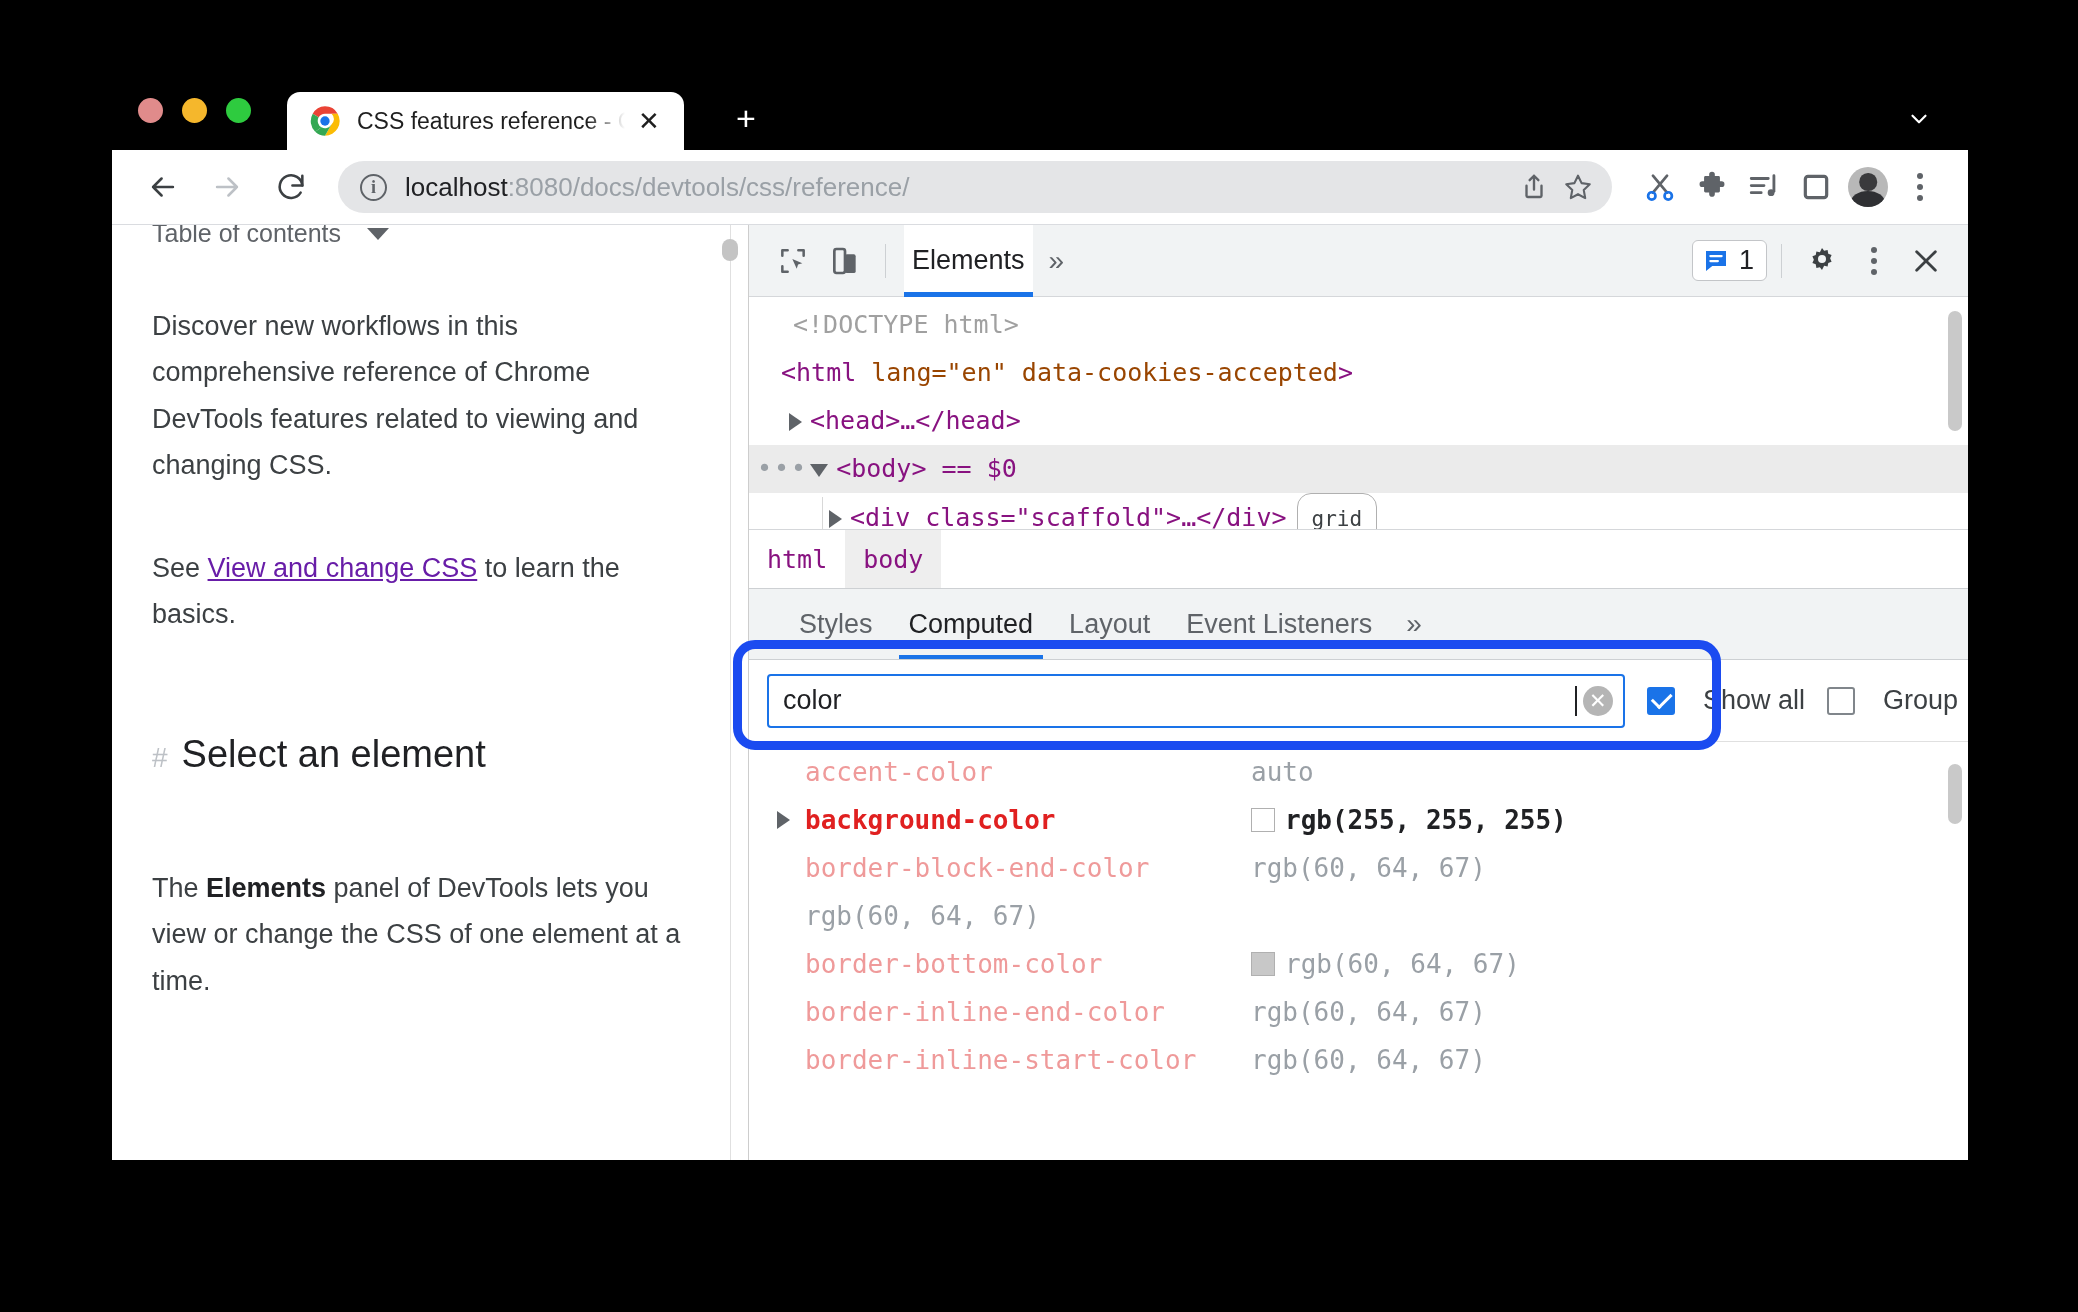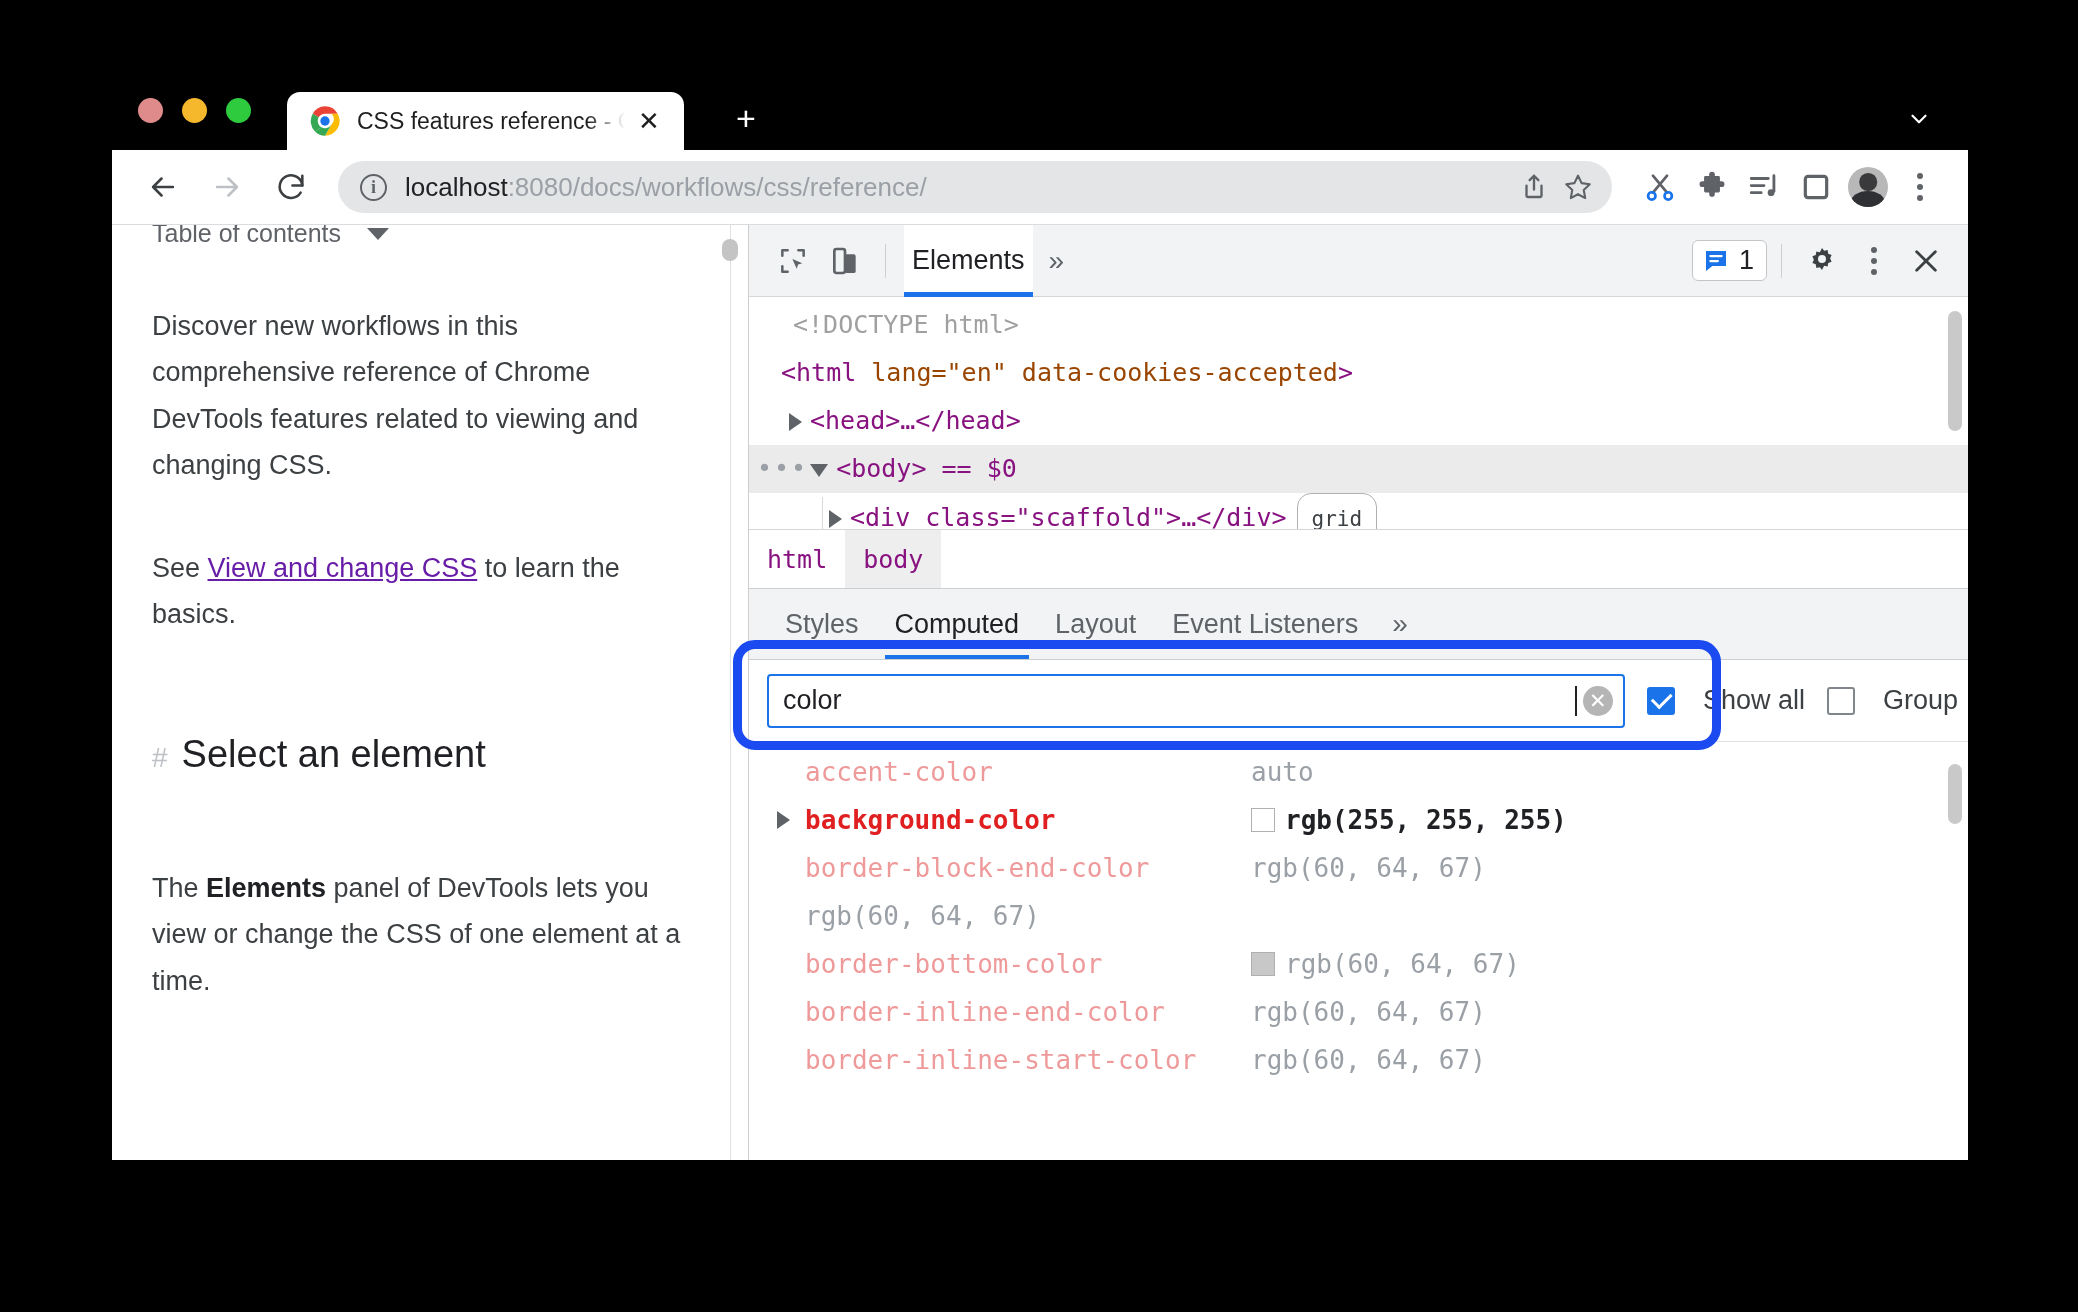--- a/index.html
+++ b/index.html
@@ -344,21 +344,21 @@
     color: #881280; cursor: pointer;
   }
   .crumb.active { background: #eeeeee; text-align: center; }
 
   .panel-tabs {
     flex: 0 0 70px;
     display: flex; align-items: center;
     background: #f1f3f4;
     border-top: 1px solid #cdd0d3;
     border-bottom: 1px solid #cdd0d3;
-    padding-left: 18px;
+    padding-left: 32px;
   }
   .ptab {
     font-size: 27px; color: #5f6368;
     height: 70px; display: flex; align-items: center;
     padding: 0 18px; cursor: pointer; position: relative;
   }
   .ptab.active { color: #202124; }
   .ptab.active::after {
     content: ""; position: absolute; left: 8px; right: 8px; bottom: 0;
     height: 4px; background: #1a73e8;
@@ -527,21 +527,21 @@
     </div>
     <div class="navbtn reload">
       <svg width="34" height="34" viewBox="0 0 24 24">
         <path d="M20 11a8 8 0 1 0-1.2 5" stroke="#3c4043" stroke-width="1.8" fill="none" stroke-linecap="round"></path>
         <path d="M20 4v7h-7" stroke="#3c4043" stroke-width="1.8" fill="none" stroke-linecap="round" stroke-linejoin="round"></path>
       </svg>
     </div>
 
     <div class="omnibox">
       <span class="info-icon">i</span>
-      <span class="url"><b>localhost</b><span>:8080/docs/workflows/css/reference/</span></span>
+      <span class="url"><b>localhost</b><span>:8080/docs/devtools/css/reference/</span></span>
       <span class="omni-act">
         <svg width="30" height="30" viewBox="0 0 24 24">
           <path d="M12 3v11M8.5 6.5L12 3l3.5 3.5" stroke="#5f6368" stroke-width="1.9" fill="none" stroke-linecap="round" stroke-linejoin="round"></path>
           <path d="M6 11v8a1 1 0 0 0 1 1h10a1 1 0 0 0 1-1v-8" stroke="#5f6368" stroke-width="1.9" fill="none" stroke-linecap="round" stroke-linejoin="round"></path>
         </svg>
       </span>
       <span class="omni-act">
         <svg width="32" height="32" viewBox="0 0 24 24">
             <path d="M12 3.5l2.7 5.6 6.1.8-4.5 4.3 1.1 6.1L12 17.4 6.6 20.3l1.1-6.1L3.2 9.9l6.1-.8z" stroke="#5f6368" stroke-width="1.6" fill="none" stroke-linejoin="round"></path>
           </svg>

